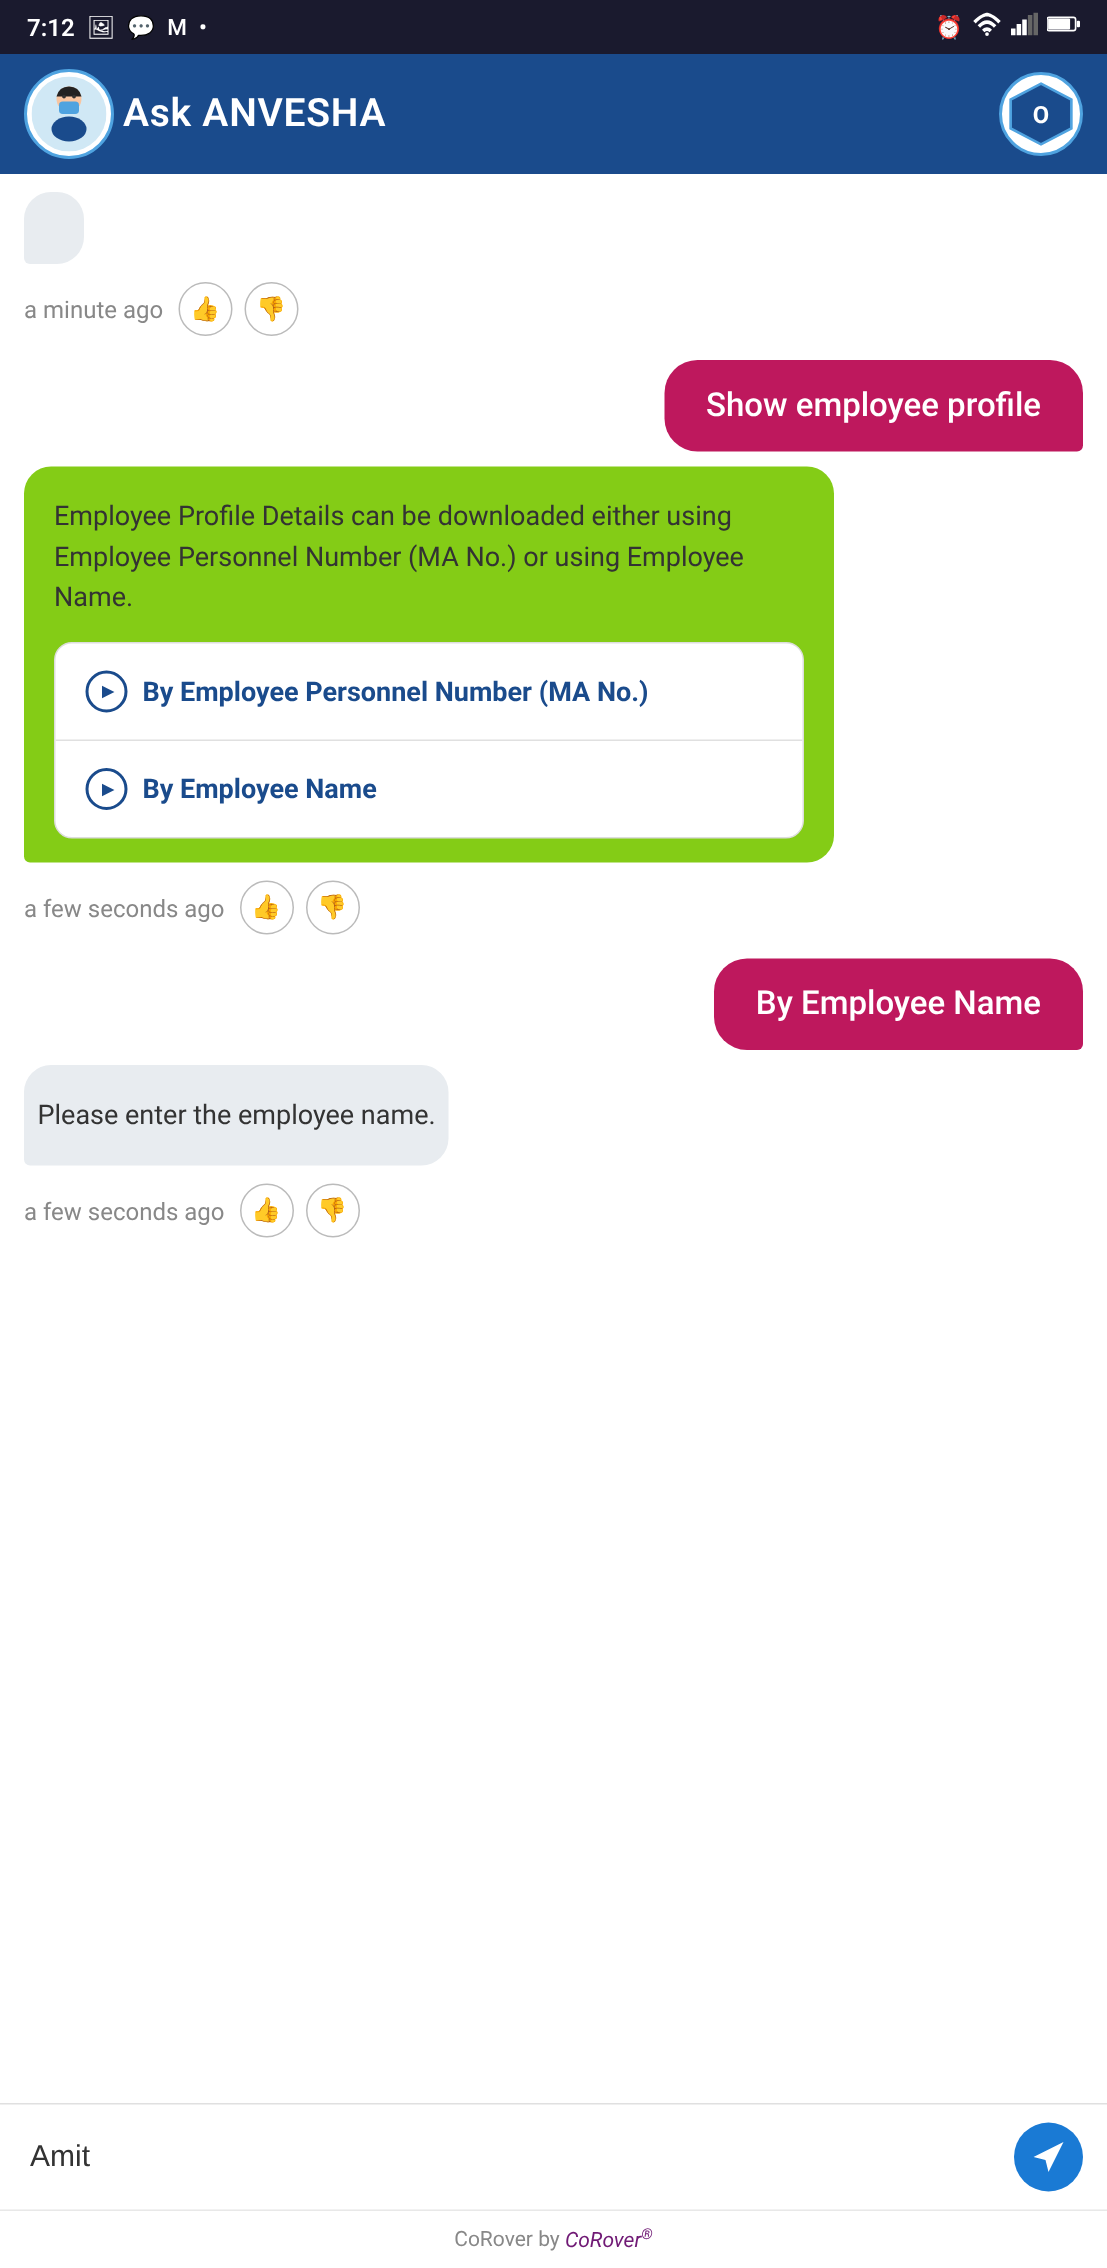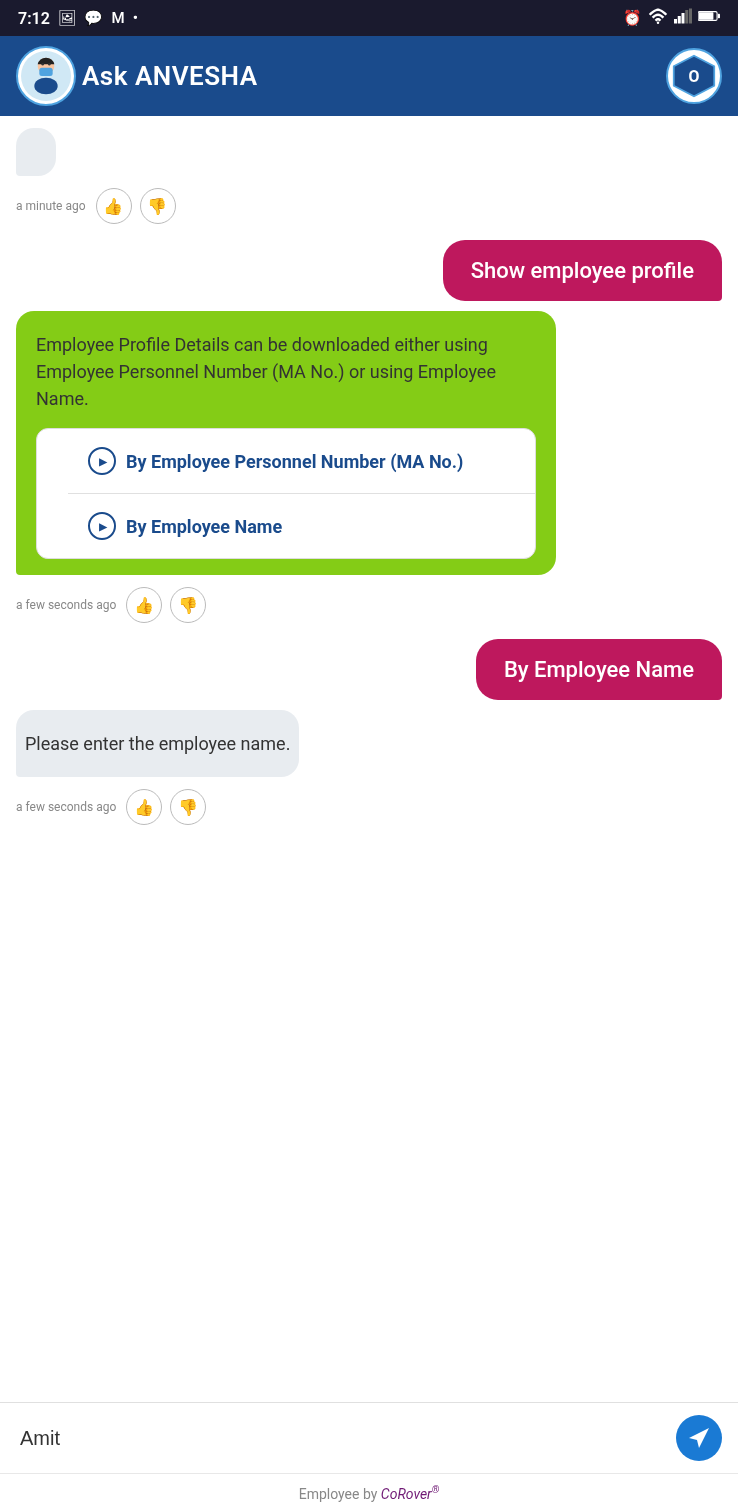--- a/index.html
+++ b/index.html
@@ -94,21 +94,21 @@
 
     
     .feedback-row {
       display: flex;
       align-items: center;
       gap: 10px;
       margin-top: 2px;
       margin-bottom: 6px;
     }
     .timestamp {
-      font-size: 12px;
+      font-size: 16px;
       color: #888;
     }
     .feedback-icons { display: flex; gap: 8px; }
     .feedback-btn {
       width: 36px;
       height: 36px;
       border-radius: 50%;
       border: 1.5px solid #bbb;
       background: #fff;
       display: flex;
@@ -147,21 +147,20 @@
       margin-bottom: 16px;
     }
 
     
     .options-card {
       background: #fff;
       border-radius: 12px;
       overflow: hidden;
       margin: 0 -0px 16px 0;
       border: 1px solid #ddd;
-      padding-left: 31px;
     }
     .option-item {
       display: flex;
       align-items: center;
       gap: 10px;
       padding: 18px 20px;
       font-size: 18px;
       font-weight: 700;
       color: #1a4b8c;
       cursor: pointer;
@@ -374,14 +373,14 @@
 <div class="input-area">
   <input class="input-field" type="text" value="Amit" style="">
   <div class="send-btn">
     <svg viewBox="0 0 24 24" fill="white" xmlns="http://www.w3.org/2000/svg">
       <path d="M2 12L22 2L12 22L10 14L2 12Z"></path>
     </svg>
   </div>
 </div>
 
 <div class="footer">
-  <span class="powered">Employee by </span><span class="brand">CoRover<sup>®</sup></span>
+  <span class="powered">CoRover by </span><span class="brand">CoRover<sup>®</sup></span>
 </div>
 
 </body></html>

